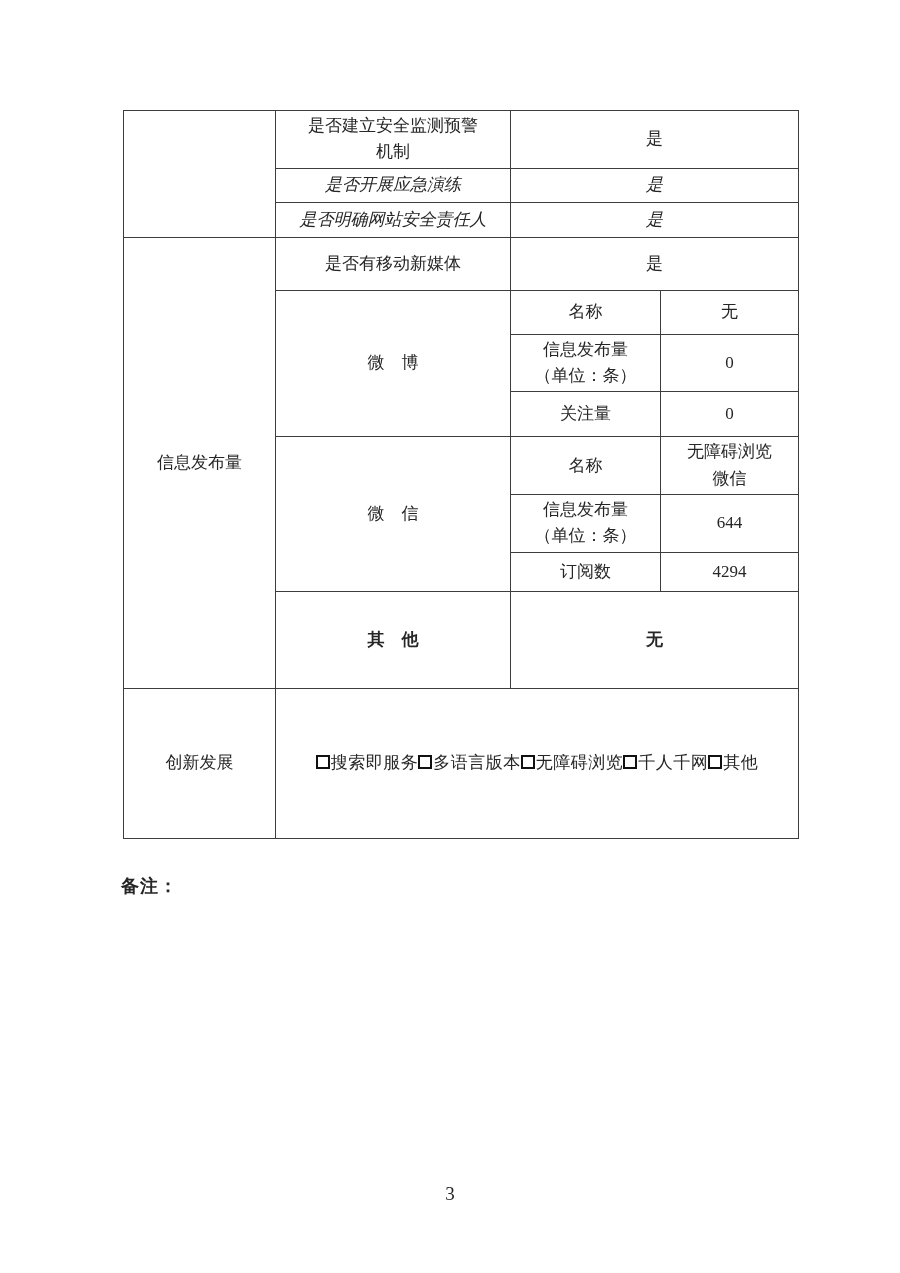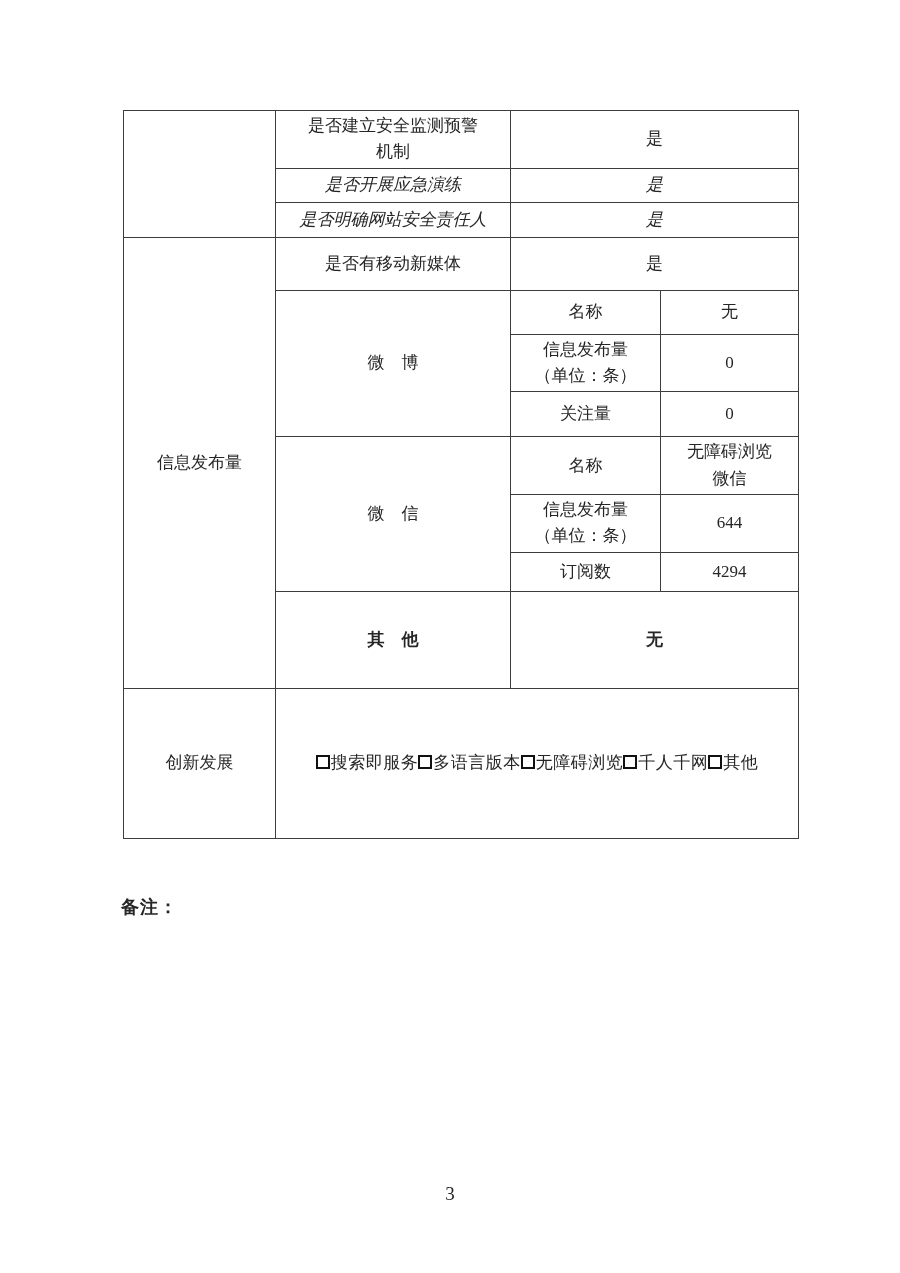--- a/index.html
+++ b/index.html
@@ -40,21 +40,20 @@
     margin: 0 1px 0 0;
   }
   .opts-cell { padding: 0 4px; letter-spacing: 0.5px; margin-top: 12px; }
   .opt { white-space: nowrap; }
   .notes {
     position: absolute;
     left: 121px; top: 874px;
     font-size: 18px;
     font-weight: bold;
     letter-spacing: 1px;
-    margin-top: 21px;
   }
   .page-number {
     position: absolute;
     left: 0; top: 1183px;
     width: 900px;
     text-align: center;
     font-size: 19px;
   }
 </style>
 </head>

